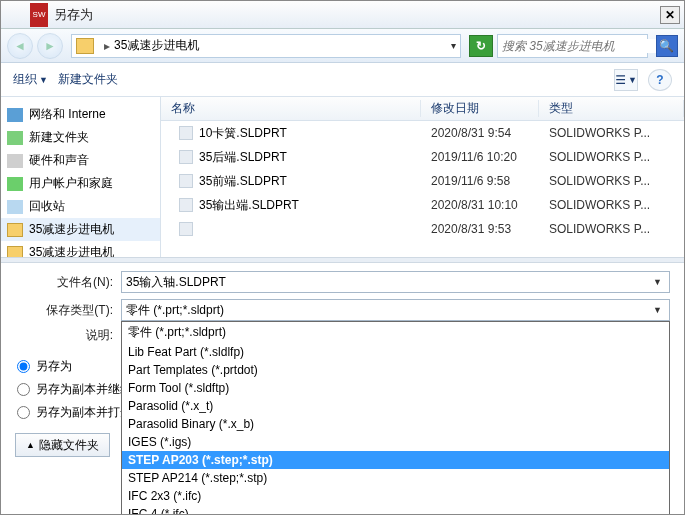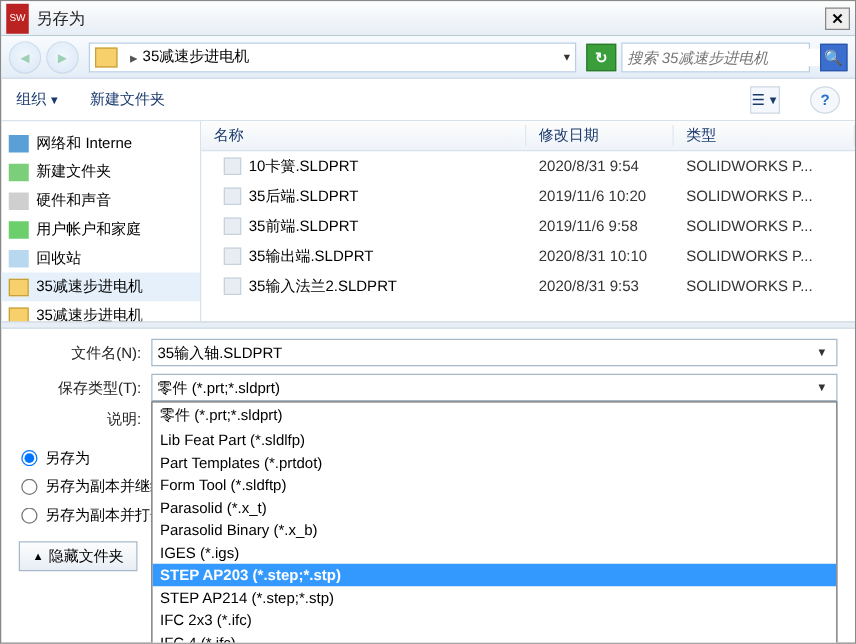--- a/index.html
+++ b/index.html
@@ -1,35 +1,35 @@
 <!DOCTYPE html>
 <html><head>
 <meta charset="utf-8">
 <style>
 * { box-sizing: border-box; margin: 0; padding: 0; font-family: "Microsoft YaHei", "Segoe UI", Tahoma, sans-serif; font-size: 12px; }
 body { background: #fff; width: 685px; height: 515px; overflow: hidden; border: 1px solid #888; }
 
 .titlebar { height: 28px; background: linear-gradient(#fdfdfd,#e7eef6); border-bottom: 1px solid #bcc; display: flex; align-items: center; padding: 0 4px; }
-.titlebar .appicon { width: 18px; height: 24px; background: #b22; margin-right: 6px; display:inline-flex;align-items:center;justify-content:center;color:#fff;font-size:8px;}
+.titlebar .appicon { width: 18px; height: 24px; background: #b22; margin-right: 6px; display:inline-flex;align-items:center;justify-content:center;color:#fff;font-size:8px;margin-left:25px;}
 .titlebar .title { flex: 1; font-size: 13px; color: #222; }
 .titlebar .close { width: 20px; height: 18px; border:1px solid #888; background:#eee; display:flex;align-items:center;justify-content:center; font-weight:bold; cursor:pointer;}
 
 .navbar { height: 34px; background: linear-gradient(#f8fbfe,#e4edf7); border-bottom: 1px solid #c5d4e3; display:flex; align-items:center; padding: 0 6px; gap:4px;}
 .navbtn { width:26px; height:26px; border-radius:50%; background: radial-gradient(#f3f9ff,#cfe2f5); border:1px solid #b8cee3; display:flex; align-items:center; justify-content:center; color:#6b8; }
 .navbtn.disabled{opacity:.6}
 .breadcrumb { flex:1; height:24px; border:1px solid #b8cee3; background:#fff; display:flex; align-items:center; padding:0 4px; margin:0 4px;}
 .breadcrumb .folder { width:18px;height:16px; background:#f7cf6b; border:1px solid #c7a13c; margin-right:6px;}
 .breadcrumb .sep{margin:0 4px;color:#555;}
 .breadcrumb .drop{margin-left:auto;color:#333;font-size:10px;cursor:pointer;}
 .refresh{width:24px;height:22px;background:#3a9f3a;border:1px solid #2b7a2b;display:flex;align-items:center;justify-content:center;color:#fff;font-weight:bold;}
 .search{width:151px;height:24px;border:1px solid #b8cee3;background:#fff;display:flex;align-items:center;padding:0 4px;}
 .search input{flex:1;border:none;outline:none;color:#888;font-style:italic;}
 .searchbtn{width:22px;height:22px;background:#3a6fcf;border:1px solid #2a56a8;margin-left:4px;display:flex;align-items:center;justify-content:center;color:#fff;}
 
-.toolbar{height:34px;border-bottom:1px solid #d8e2ec;display:flex;align-items:center;padding:0 12px;gap:24px;color:#1a3a6e;text-align:right;}
+.toolbar{height:34px;border-bottom:1px solid #d8e2ec;display:flex;align-items:center;padding:0 12px;gap:10px;color:#1a3a6e;text-align:right;}
 .toolbar .spacer{flex:1}
 .toolbar .tbtn{cursor:pointer;color:#1a3a6e;}
 .toolbar .drop2{font-size:9px;margin-left:2px;}
 .viewbtn,.helpbtn{width:24px;height:22px;border:1px solid #cfd9e3;background:#f4f8fc;display:flex;align-items:center;justify-content:center;cursor:pointer;}
 .helpbtn{color:#2a6fc9;font-weight:bold;border-radius:50%;}
 
 .body{display:flex;height:160px;}
 .tree{width:160px;border-right:1px solid #d8e2ec;padding:6px 0;overflow:hidden;}
 .tree .item{display:flex;align-items:center;padding:3px 6px;gap:6px;cursor:pointer;}
 .tree .item.sel{background:#e6f0fb;}
@@ -177,21 +177,20 @@
           <div class="c-name">
             <span class="fico"></span>
             <span>35输出端.SLDPRT</span>
           </div>
           <div class="c-date">2020/8/31 10:10</div>
           <div class="c-type">SOLIDWORKS P...</div>
         </div>
         <div class="row">
           <div class="c-name">
             <span class="fico"></span>
-            <span>35输入法兰2.SLDPRT</span>
           </div>
           <div class="c-date">2020/8/31 9:53</div>
           <div class="c-type">SOLIDWORKS P...</div>
         </div>
       </div>
   </div>
 </div>
 
 <div class="sep-bar"></div>
 

